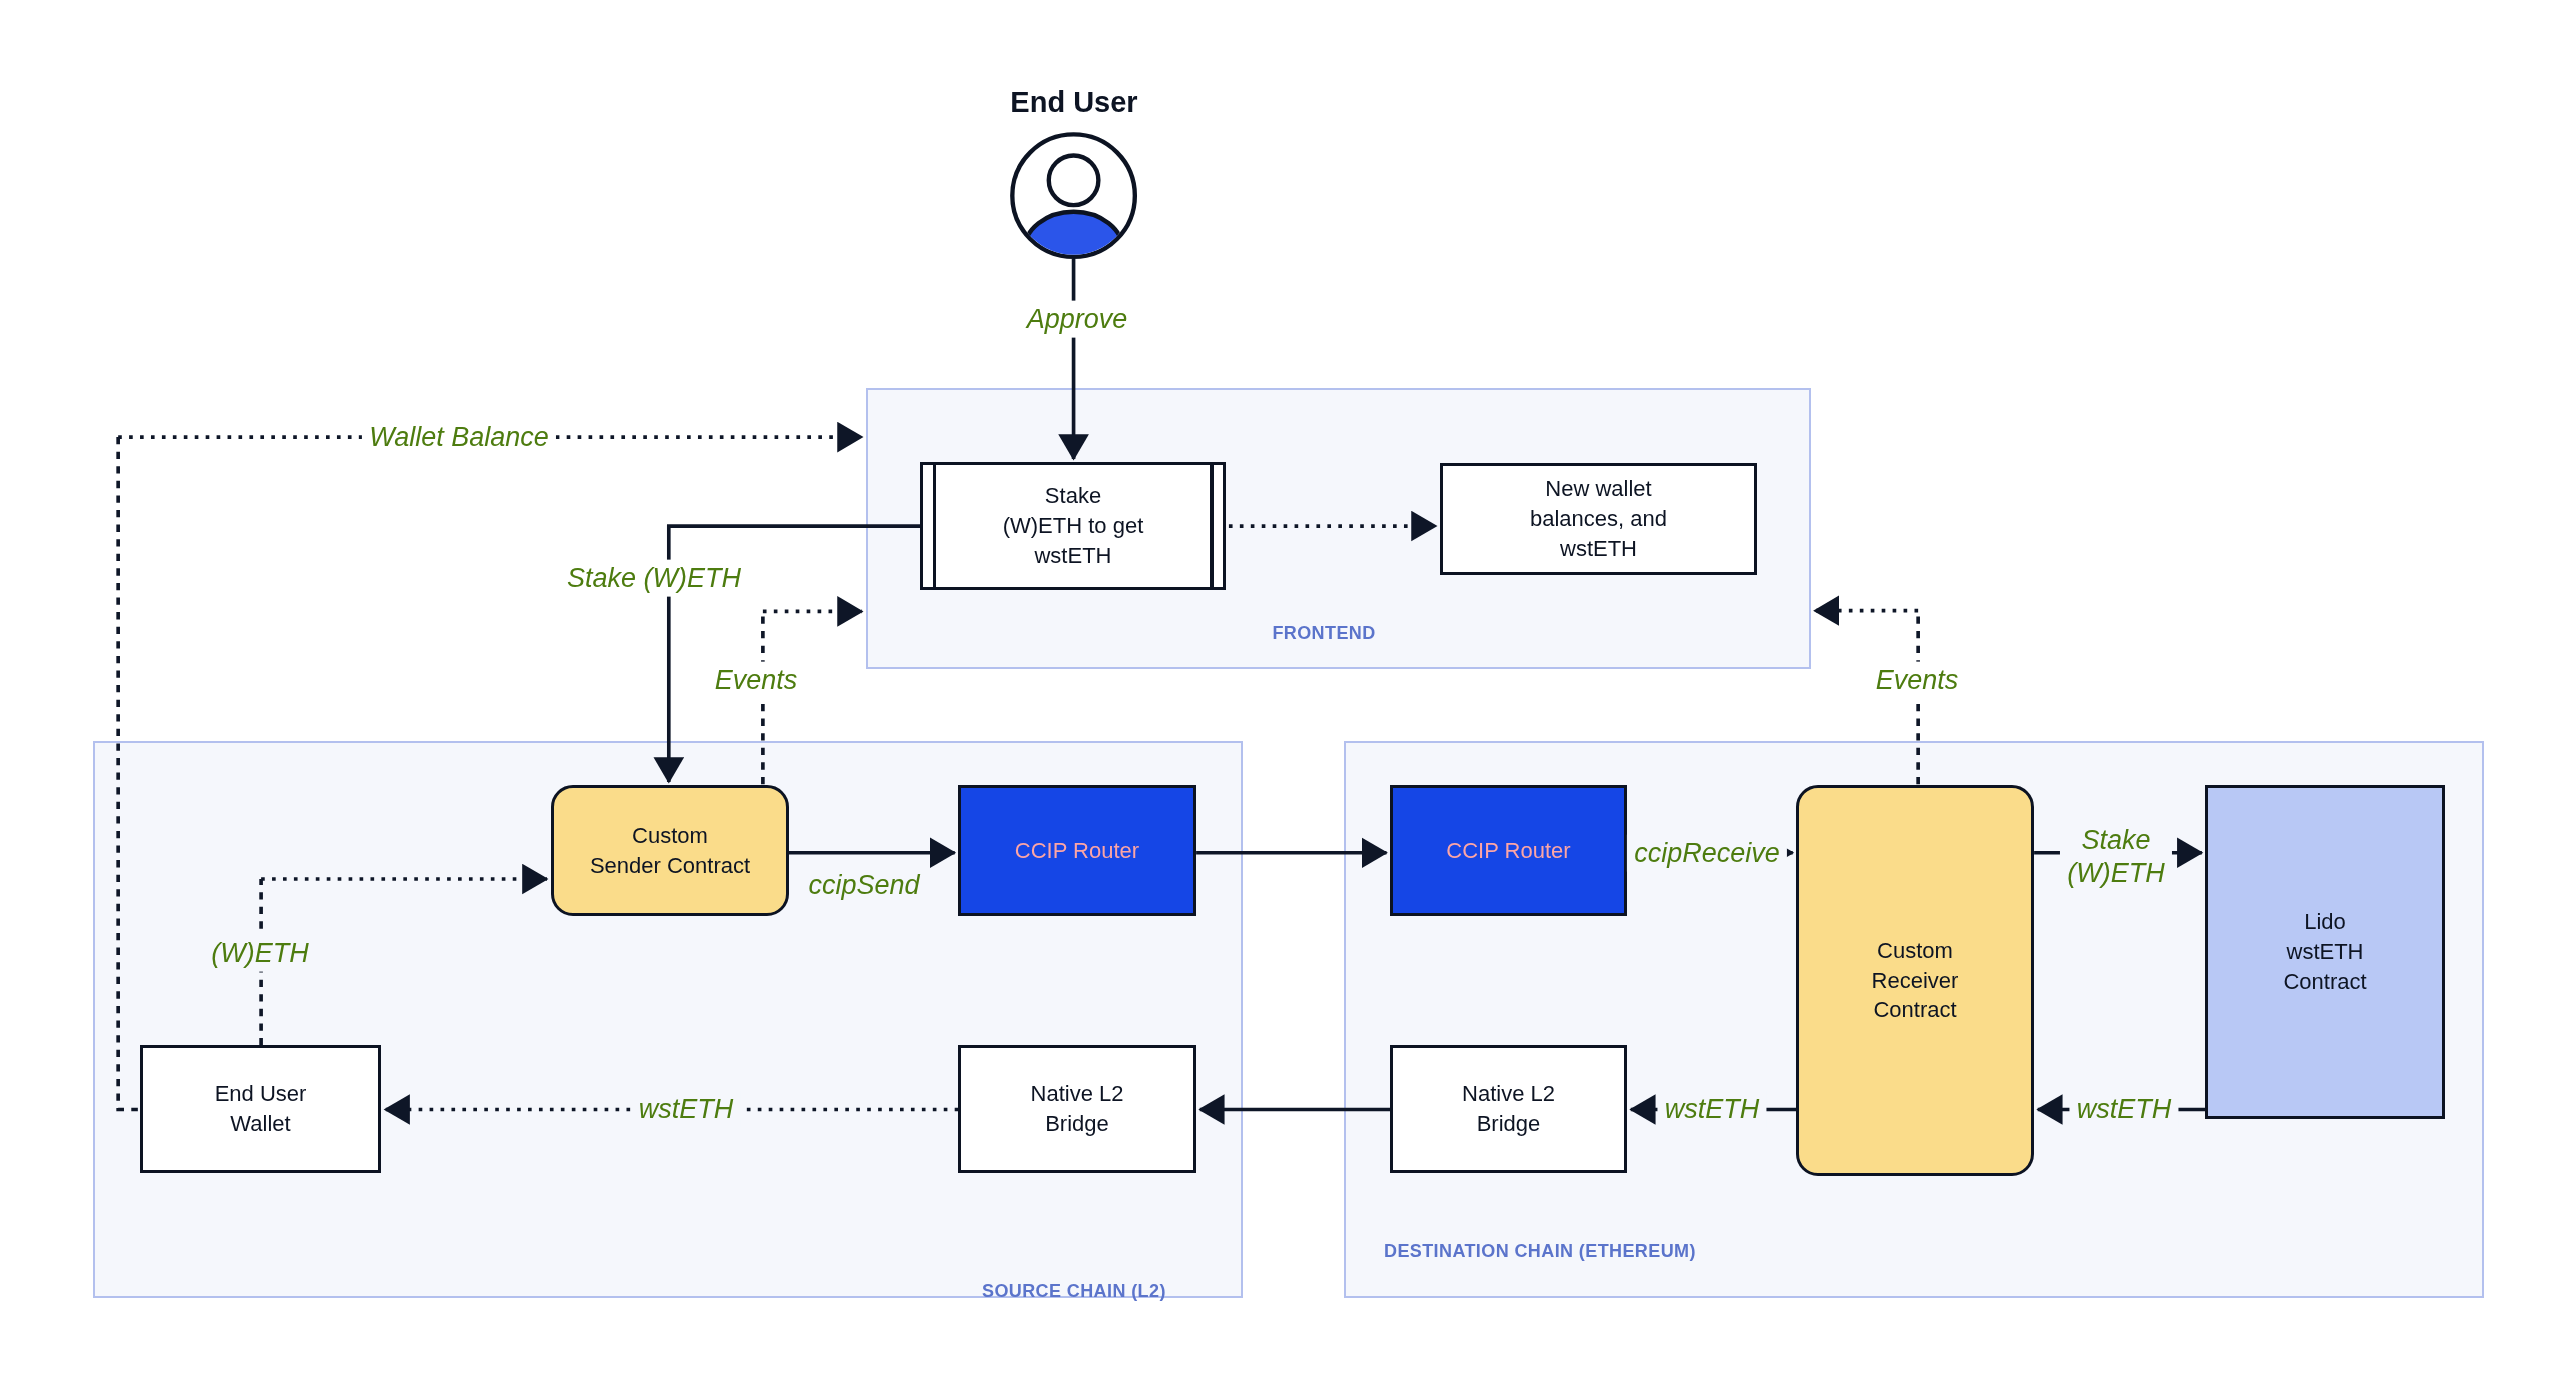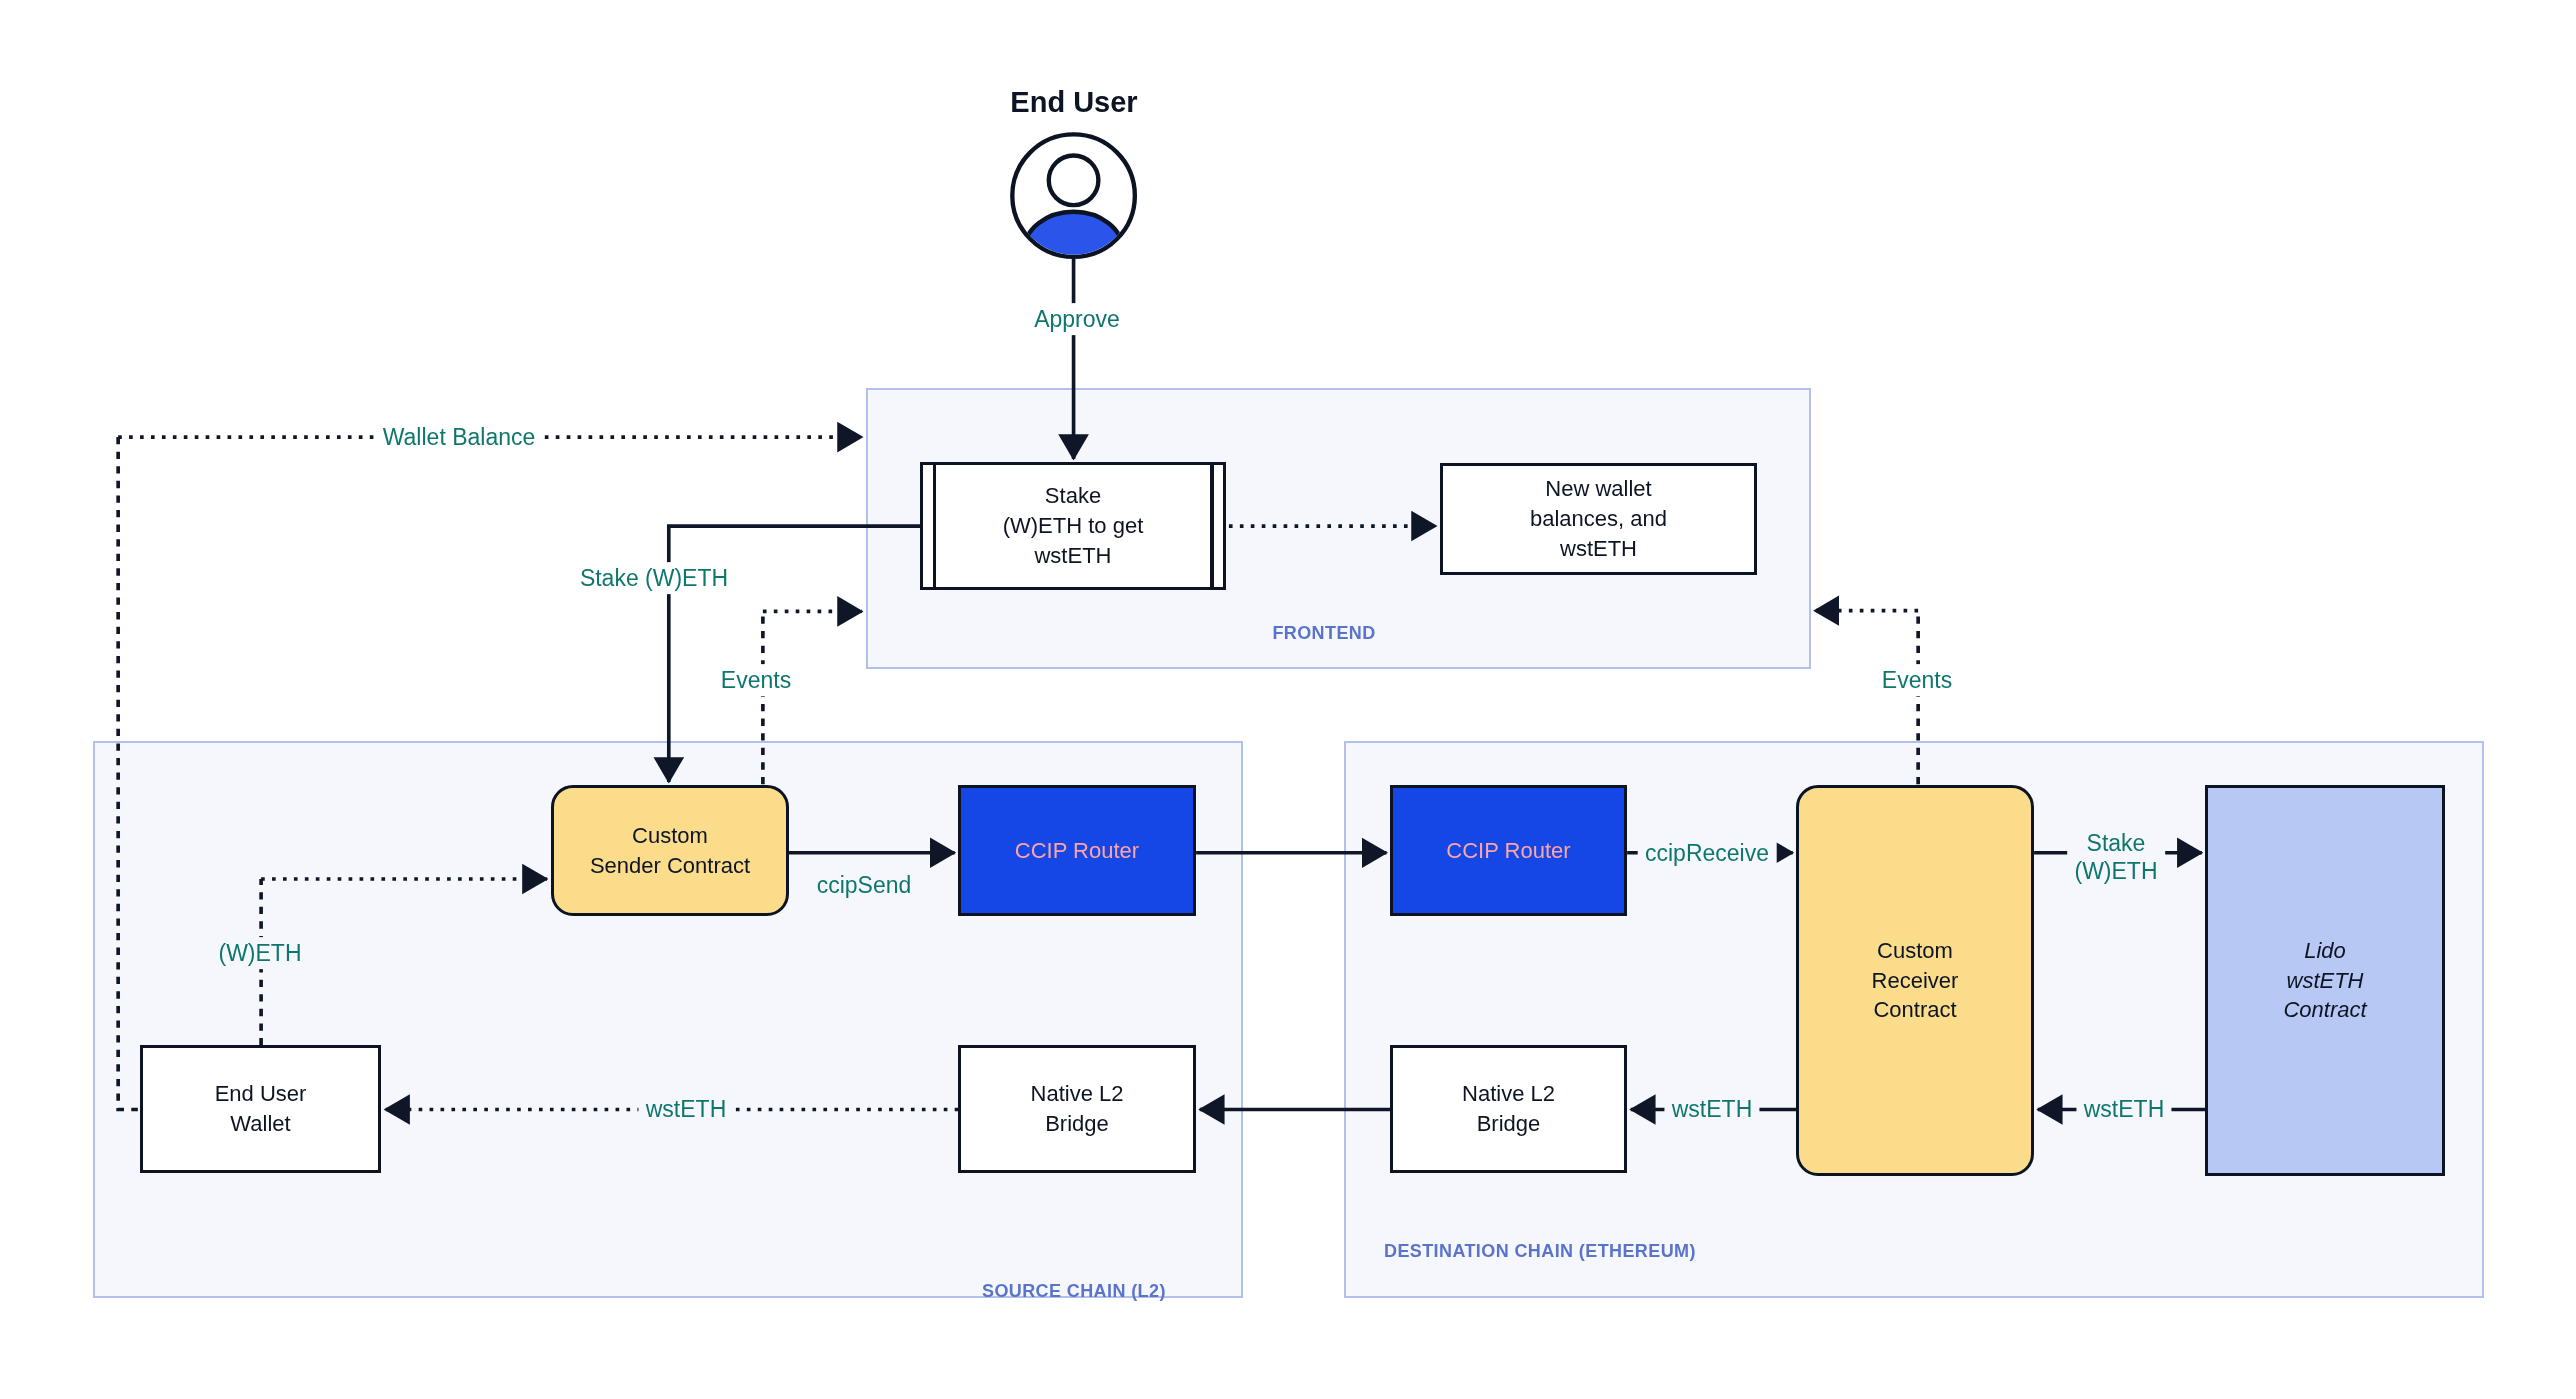--- a/index.html
+++ b/index.html
@@ -69,22 +69,23 @@
     width: 3.6px;
     background: #0c1322;
   }
   .sub-line.l { left: 9.5px; }
   .sub-line.r { right: 9.5px; }
 
   
   .edge-label {
     position: absolute;
     transform: translate(-50%, -50%);
-    font-size: 23px;
-    color: #0f766e;
+    font-size: 27px;
+    font-style: italic;
+    color: #4d7c0f;
     text-align: center;
     line-height: 1.25;
     white-space: pre-line;
     padding: 1.5px 7.3px;
     z-index: 3;
   }
   .bg-white { background: #ffffff; }
   .bg-panel { background: #f5f7fc; }
 
   
@@ -174,21 +175,21 @@
   <div class="node node--blue" style="left:1390px; top:785px; width:237px; height:131px;">
     <span>CCIP Router</span>
   </div>
 
   <div class="node node--yellow" style="left:1796px; top:785px; width:238px; height:391px;">
     <span>Custom
 Receiver
 Contract</span>
   </div>
 
-  <div class="node node--peri" style="left:2205px; top:785px; width:240px; height:391px;font-style:italic;">
+  <div class="node node--peri" style="left:2205px; top:785px; width:240px; height:334px;">
     <span>Lido
 wstETH
 Contract</span>
   </div>
 
   <div class="node" style="left:958px; top:1045px; width:238px; height:128px;">
     <span>Native L2
 Bridge</span>
   </div>
 

